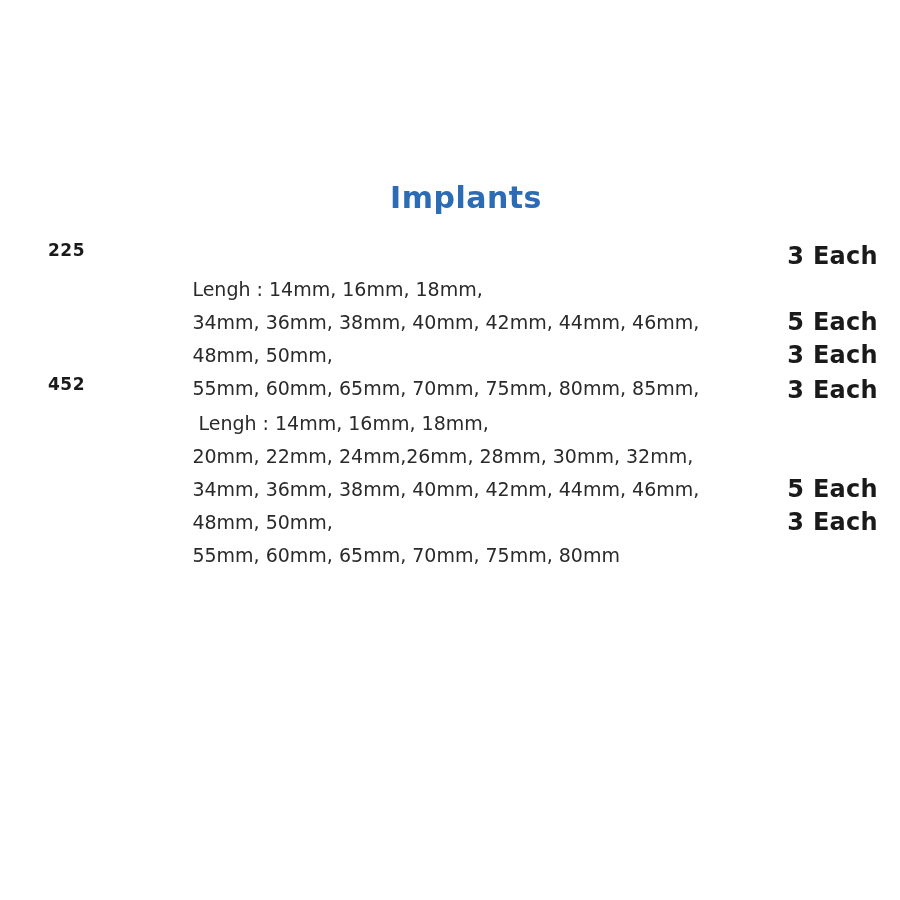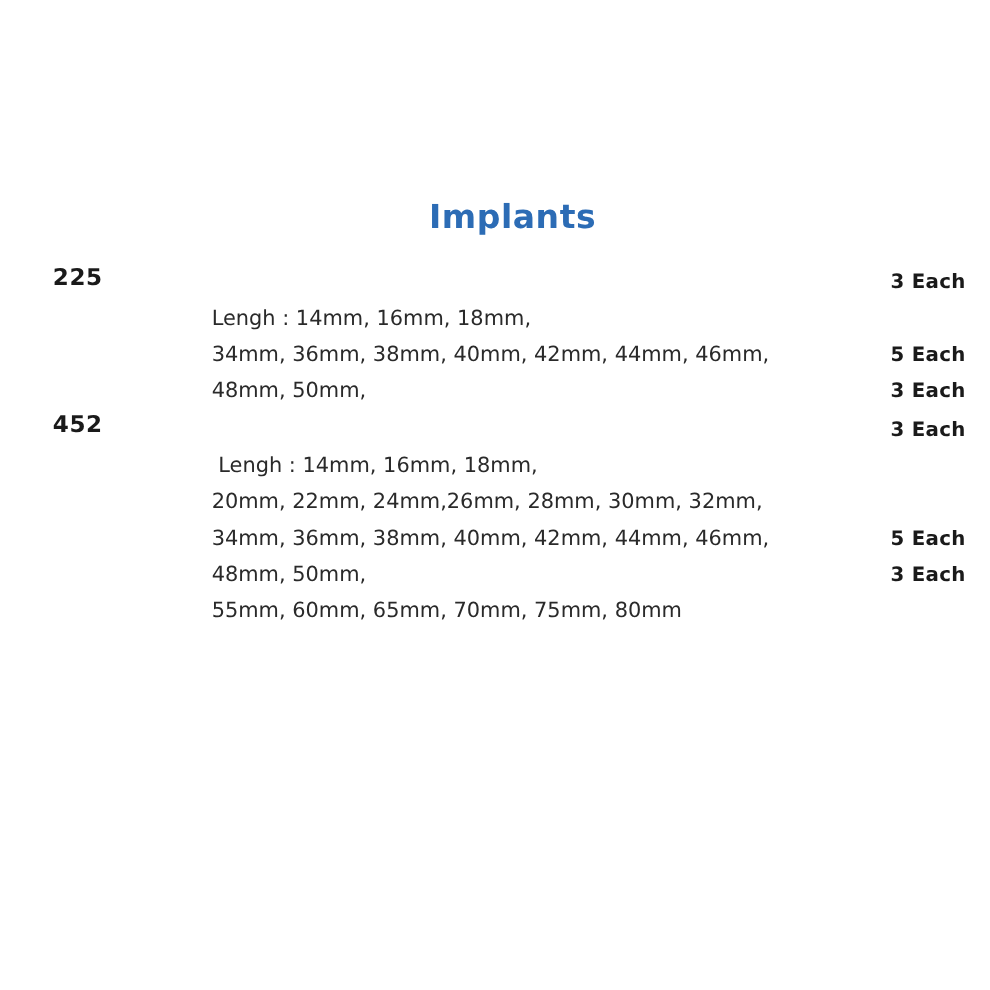--- a/index.html
+++ b/index.html
@@ -42,42 +42,42 @@
   .item {
     position: relative;
     width: 900px;
   }
   .item-code {
     position: absolute;
     left: 32px;
     top: 0;
     width: 70px;
     text-align: left;
-    font-size: 21px;
+    font-size: 17px;
     font-weight: bold;
     color: #1a1a1a;
     letter-spacing: 0.5px;
   }
   .item-body {
     margin-left: 116px;
     margin-right: 10px;
   }
   .line {
     position: relative;
     height: 33px;
     line-height: 33px;
     font-size: 19px;
     color: #2a2a2a;
     white-space: pre;
   }
   .line .qty {
     position: absolute;
     right: 28px;
     top: 0;
-    font-size: 18px;
+    font-size: 24px;
     font-weight: bold;
     color: #1a1a1a;
     letter-spacing: 0.3px;
   }
   .item-block-2 {
     margin-top: 2px;
   }
 </style>
 </head>
 <body>
@@ -96,20 +96,21 @@
           <span class="qty">3 Each</span>
         </div>
         <div class="line">
           <span>34mm, 36mm, 38mm, 40mm, 42mm, 44mm, 46mm,</span>
         </div>
         <div class="line">
           <span>48mm, 50mm,</span>
           <span class="qty">5 Each</span>
         </div>
         <div class="line">
+          <span>55mm, 60mm, 65mm, 70mm, 75mm, 80mm, 85mm,</span>
           <span class="qty">3 Each</span>
         </div>
       </div>
     </div>
 
     <div class="item item-block-2">
       <div class="item-code">452</div>
       <div class="item-body">
         <div class="line">
           <span> Lengh : 14mm, 16mm, 18mm,</span>

